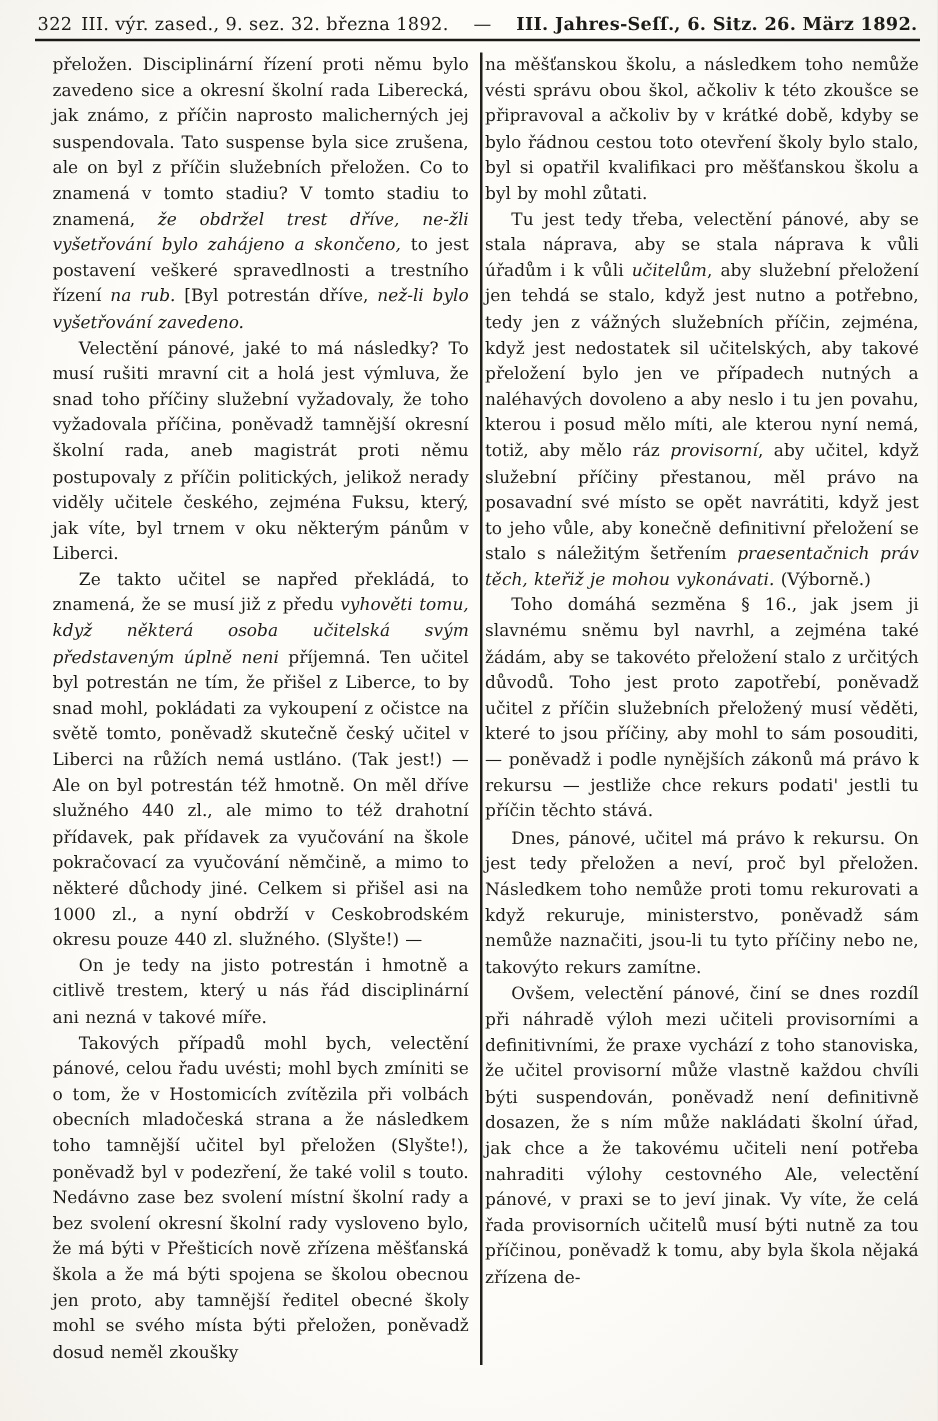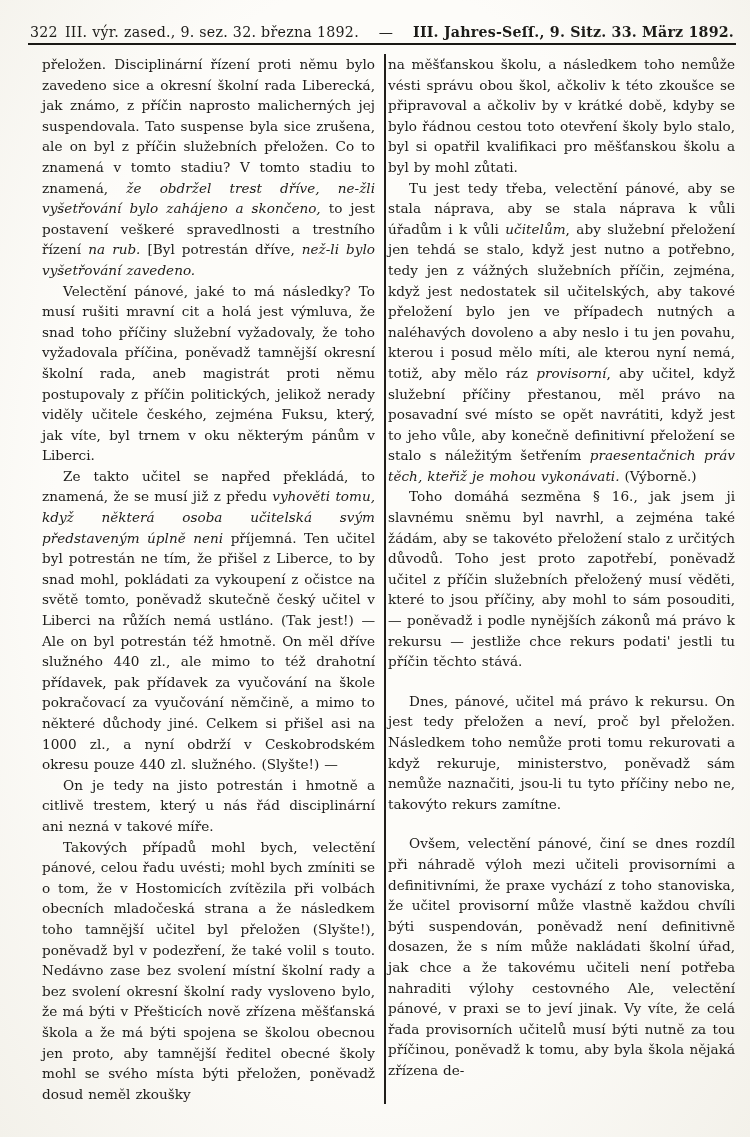--- a/index.html
+++ b/index.html
@@ -16,21 +16,21 @@
     background-image: radial-gradient(ellipse at 50% 45%, #fdfcf9 60%, #f3f1ea 100%);
     color: #1c1b18;
     font-family: "DejaVu Serif", "Liberation Serif", serif;
     overflow: hidden;
     box-sizing: border-box;
   }
   .running-header {
     display: flex;
     align-items: baseline;
     justify-content: space-between;
-    margin: 24px 16px 0 30px;
+    margin: 12px 16px 0 30px;
     font-size: 14.2px;
     letter-spacing: 0.02em;
     white-space: nowrap;
   }
   .running-header .hgroup {
     display: inline-flex;
     gap: 7px;
     align-items: baseline;
   }
   .fraktur {
@@ -55,35 +55,35 @@
   .col.left  { width: 342px; padding-right: 9px; box-sizing: border-box; margin-left: 12px; }
   .col.right { flex: 1;      padding-left: 2px; box-sizing: border-box; }
   .divider {
     width: 2px;
     background: #211f1b;
   }
   .col p {
     margin: 0;
   }
   .col p.indent { text-indent: 1.55em; }
-  .col p.gap    { margin-top: 19px; }
+  .col p.gap    { margin-top: 1px; }
   .it { font-style: italic; }
 </style>
 </head>
 <body>
 
 <div class="page">
 
   <header class="running-header">
     <span class="hgroup">
       <span>322</span>
       <span>III. výr. zased., 9. sez. 32. března 1892.</span>
     </span>
     <span>—</span>
-    <span class="fraktur">III. Jahres-Seſſ., 9. Sitz. 33. März 1892.</span>
+    <span class="fraktur">III. Jahres-Seſſ., 6. Sitz. 26. März 1892.</span>
   </header>
 
   <div class="header-rule"></div>
 
   <main class="columns">
     <section class="col left">
         <p class="para"><span>přeložen. Disciplinární řízení proti němu bylo zavedeno sice a okresní školní rada Liberecká, jak známo, z příčin naprosto malicherných jej suspendovala. Tato suspense byla sice zrušena, ale on byl z příčin služebních přeložen. Co to znamená v tomto stadiu? V tomto stadiu to znamená, </span><span class="it">že obdržel trest dříve, ne-žli vyšetřování bylo zahájeno a skončeno,</span><span> to jest postavení veškeré spravedlnosti a trestního řízení </span><span class="it">na rub.</span><span> [Byl potrestán dříve, </span><span class="it">než-li bylo vyšetřování zavedeno.</span></p>
         <p class="para indent"><span>Velectění pánové, jaké to má následky? To musí rušiti mravní cit a holá jest výmluva, že snad toho příčiny služební vyžadovaly, že toho vyžadovala příčina, poněvadž tamnější okresní školní rada, aneb magistrát proti němu postupovaly z příčin politických, jelikož nerady viděly učitele českého, zejména Fuksu, který, jak víte, byl trnem v oku některým pánům v Liberci.</span></p>
         <p class="para indent"><span>Ze takto učitel se napřed překládá, to znamená, že se musí již z předu </span><span class="it">vyhověti tomu, když některá osoba učitelská svým představeným úplně neni</span><span> příjemná. Ten učitel byl potrestán ne tím, že přišel z Liberce, to by snad mohl, pokládati za vykoupení z očistce na světě tomto, poněvadž skutečně český učitel v Liberci na růžích nemá ustláno. (Tak jest!) — Ale on byl potrestán též hmotně. On měl dříve služného 440 zl., ale mimo to též drahotní přídavek, pak přídavek za vyučování na škole pokračovací za vyučování němčině, a mimo to některé důchody jiné. Celkem si přišel asi na 1000 zl., a nyní obdrží v Ceskobrodském okresu pouze 440 zl. služného. (Slyšte!) —</span></p>
         <p class="para indent"><span>On je tedy na jisto potrestán i hmotně a citlivě trestem, který u nás řád disciplinární ani nezná v takové míře.</span></p>

